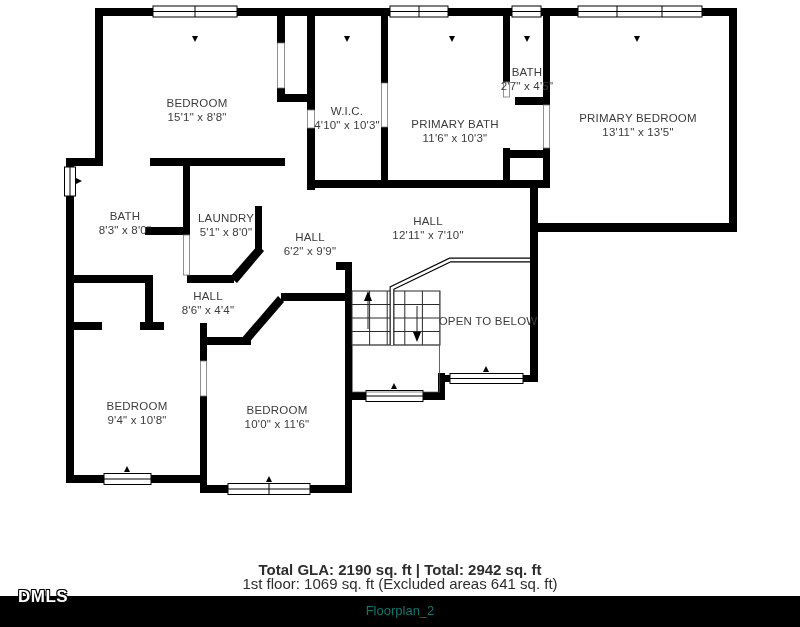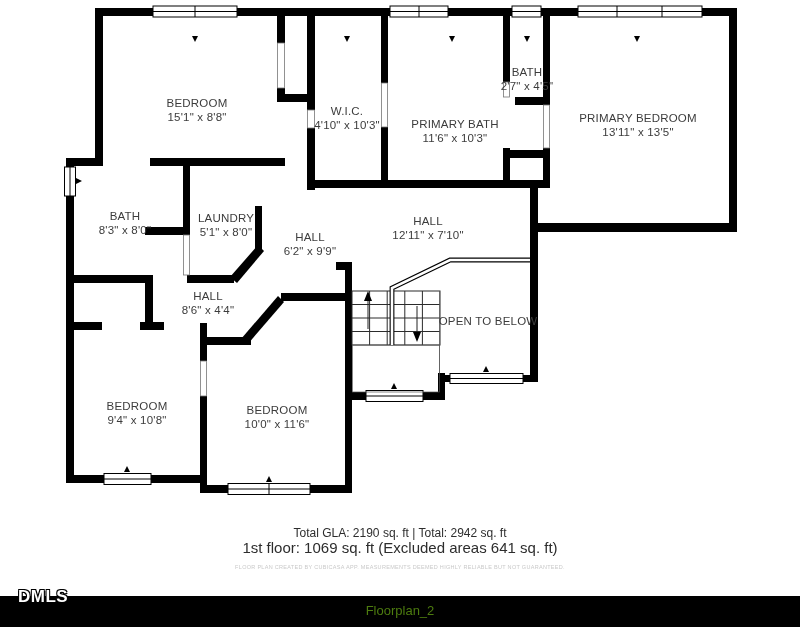--- a/index.html
+++ b/index.html
@@ -4,26 +4,26 @@
 <style>
   html,body{margin:0;padding:0;background:#ffffff;}
   .stage{position:relative;width:800px;height:627px;background:#fff;overflow:hidden;
          font-family:"Liberation Sans", sans-serif;}
   .plan-svg{position:absolute;left:0;top:0;}
   .room-label{position:absolute;transform:translateX(-50%);text-align:center;
               color:#3c3c3c;font-size:11.5px;line-height:13.5px;white-space:nowrap;
               letter-spacing:.2px;}
   .room-label .dims{display:block;}
   .summary{position:absolute;left:0;top:526px;width:800px;text-align:center;color:#2d2d2d;}
-  .summary .l1{font-weight:normal;font-size:12px;line-height:15px;}
+  .summary .l1{font-weight:bold;font-size:15px;line-height:15px;margin-top:36px;}
   .summary .l2,.summary .l3{font-size:15px;line-height:14.5px;}
   .summary .disclaimer{margin-top:8px;font-size:5.5px;color:#c9c9c9;letter-spacing:.3px;}
   .footer-bar{position:absolute;left:0;top:596px;width:800px;height:31px;background:#000;}
   .footer-caption{position:absolute;left:0;top:596px;width:800px;height:31px;line-height:30px;
-                  text-align:center;color:#4d7c0f;font-size:13px;}
+                  text-align:center;color:#0f766e;font-size:13px;}
   .watermark{position:absolute;left:18px;top:587px;color:#fff;font-size:17px;font-weight:bold;
              letter-spacing:.5px;
              text-shadow:-1px -1px 0 #000,1px -1px 0 #000,-1px 1px 0 #000,1px 1px 0 #000;}
 </style>
 </head>
 <body>
 
 <div class="stage">
 
   <svg class="plan-svg" width="800" height="520" viewBox="0 0 800 520">

